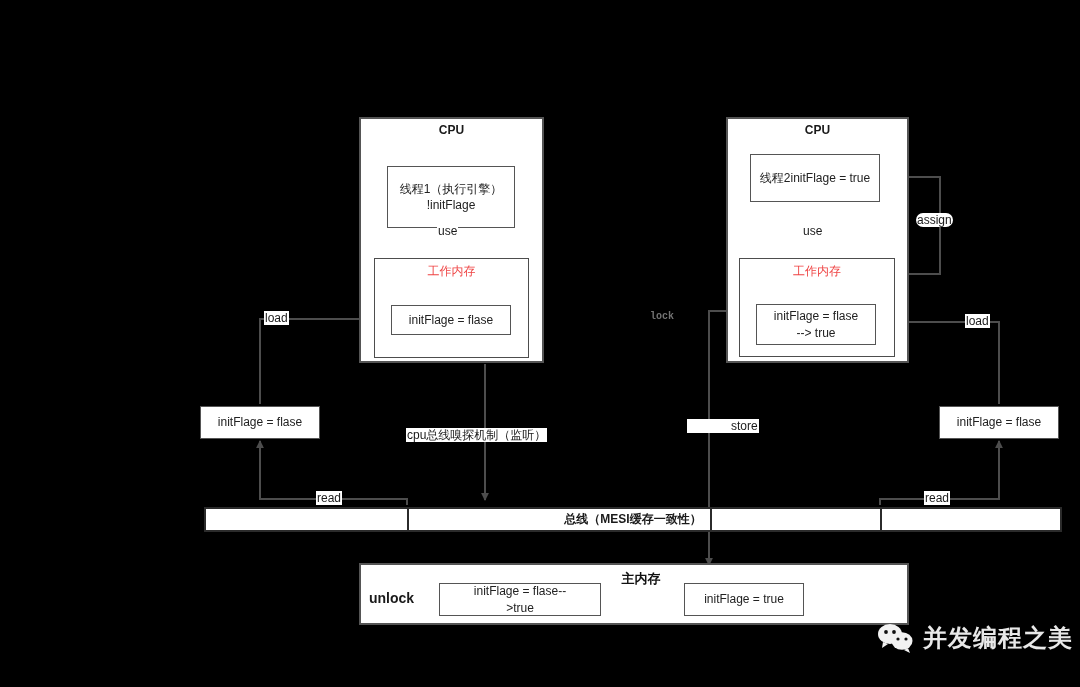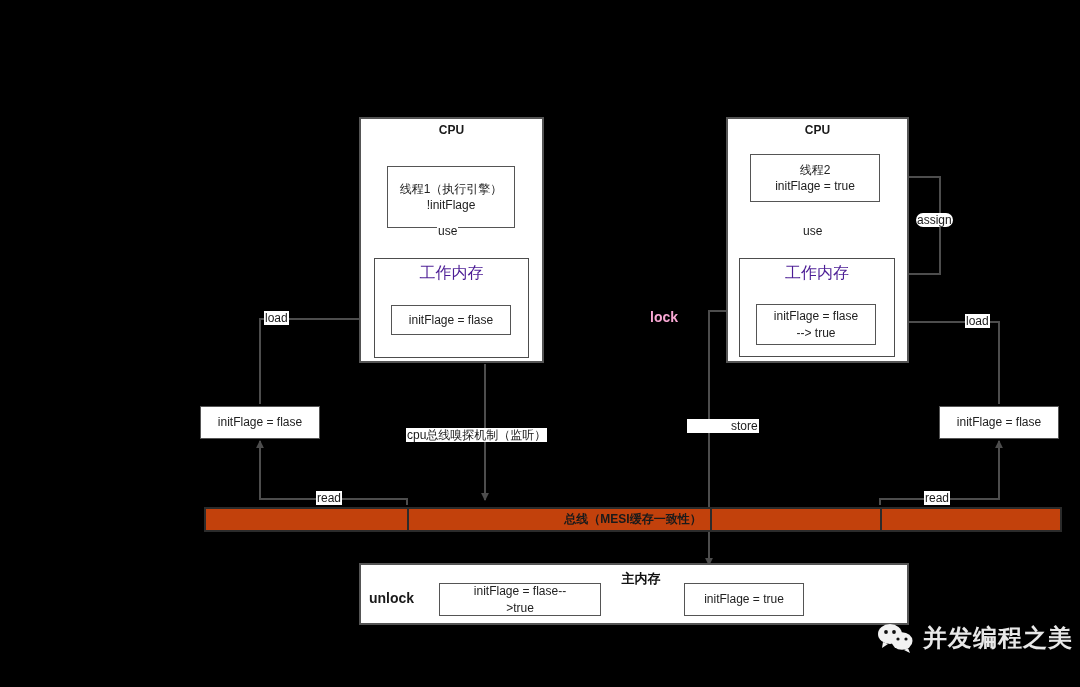--- a/index.html
+++ b/index.html
@@ -46,42 +46,42 @@
     text-align: center;
     font-size: 12px;
     font-weight: bold;
     color: #1a1a1a;
   }
   .inner-title {
     position: absolute;
     left: 0; right: 0;
     top: 4px;
     text-align: center;
-    font-size: 16px;
-    color: #4c1d95;
+    font-size: 12px;
+    color: #ef4444;
   }
   .cell {
     position: absolute;
     background: #ffffff;
     border: 1px solid #555555;
     box-sizing: border-box;
     display: flex;
     align-items: center;
     justify-content: center;
     text-align: center;
     font-size: 12px;
     color: #222222;
     line-height: 1.35;
     padding: 2px 4px;
   }
 
   
   #bus {
     position: absolute;
-    background: #c2410c;
+    background: #ffffff;
     border: 2px solid #2b2b2b;
     box-sizing: border-box;
   }
   #bus .bus-label {
     position: absolute;
     left: 0; right: 0; top: 0; bottom: 0;
     display: flex;
     align-items: center;
     justify-content: center;
     font-size: 12px;
@@ -124,23 +124,24 @@
     position: absolute;
     font-size: 12px;
     color: #1a1a1a;
     background: #ffffff;
     padding: 0 1px;
     white-space: nowrap;
     line-height: 14px;
   }
   .elabel.onblack {
     background: transparent;
-    color: #f9a8d4;
-    font-weight: bold;
-    font-size: 14px;
+    color: #737373;
+    font-weight: bold;
+    font-size: 10px;
+    font-family: Liberation Mono, monospace;
   }
 
   
   #wechat {
     position: absolute;
     display: flex;
     align-items: center;
     gap: 8px;
   }
   #wechat .wx-text {
@@ -199,21 +200,21 @@
   </div>
   <div class="elabel" style="left:393px; top:224px;">use</div>
   <div class="box thin" style="left:330px; top:258px; width:155px; height:100px;">
     <div class="inner-title">工作内存</div>
   </div>
   <div class="cell" style="left:347px; top:305px; width:120px; height:30px;">initFlage = flase</div>
 
   <div class="cpu-box" style="left:682px; top:117px; width:183px; height:246px;">
     <div class="cpu-title">CPU</div>
   </div>
-  <div class="cell" style="left:706px; top:154px; width:130px; height:48px; flex-direction:column;">
+  <div class="cell" style="left:706px; top:154px; width:130px; height:48px; flex-direction:row;">
     <span>线程2</span>
     <span>initFlage = true</span>
   </div>
   <div class="elabel" style="left:758px; top:224px;">use</div>
   <div class="box thin" style="left:695px; top:258px; width:156px; height:99px;">
     <div class="inner-title">工作内存</div>
   </div>
   <div class="cell" style="left:712px; top:304px; width:120px; height:41px; flex-direction:column;">
     <span>initFlage = flase</span>
     <span>--&gt; true</span>

